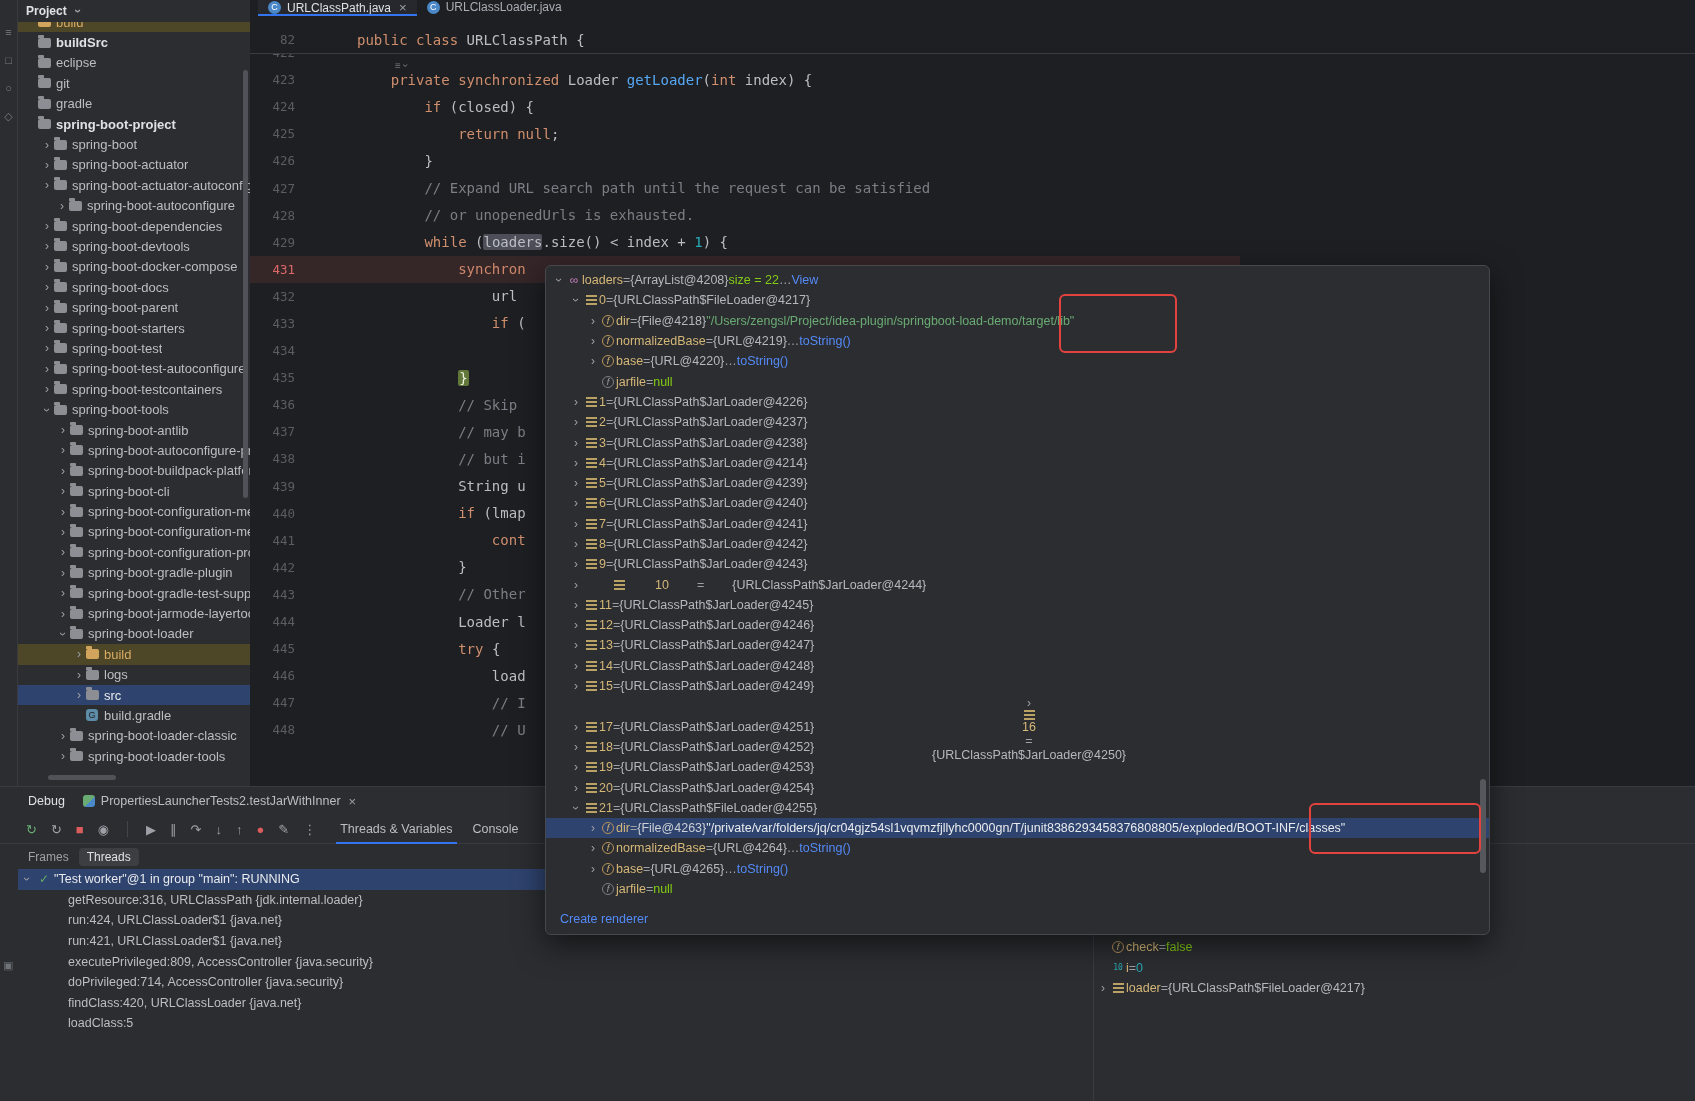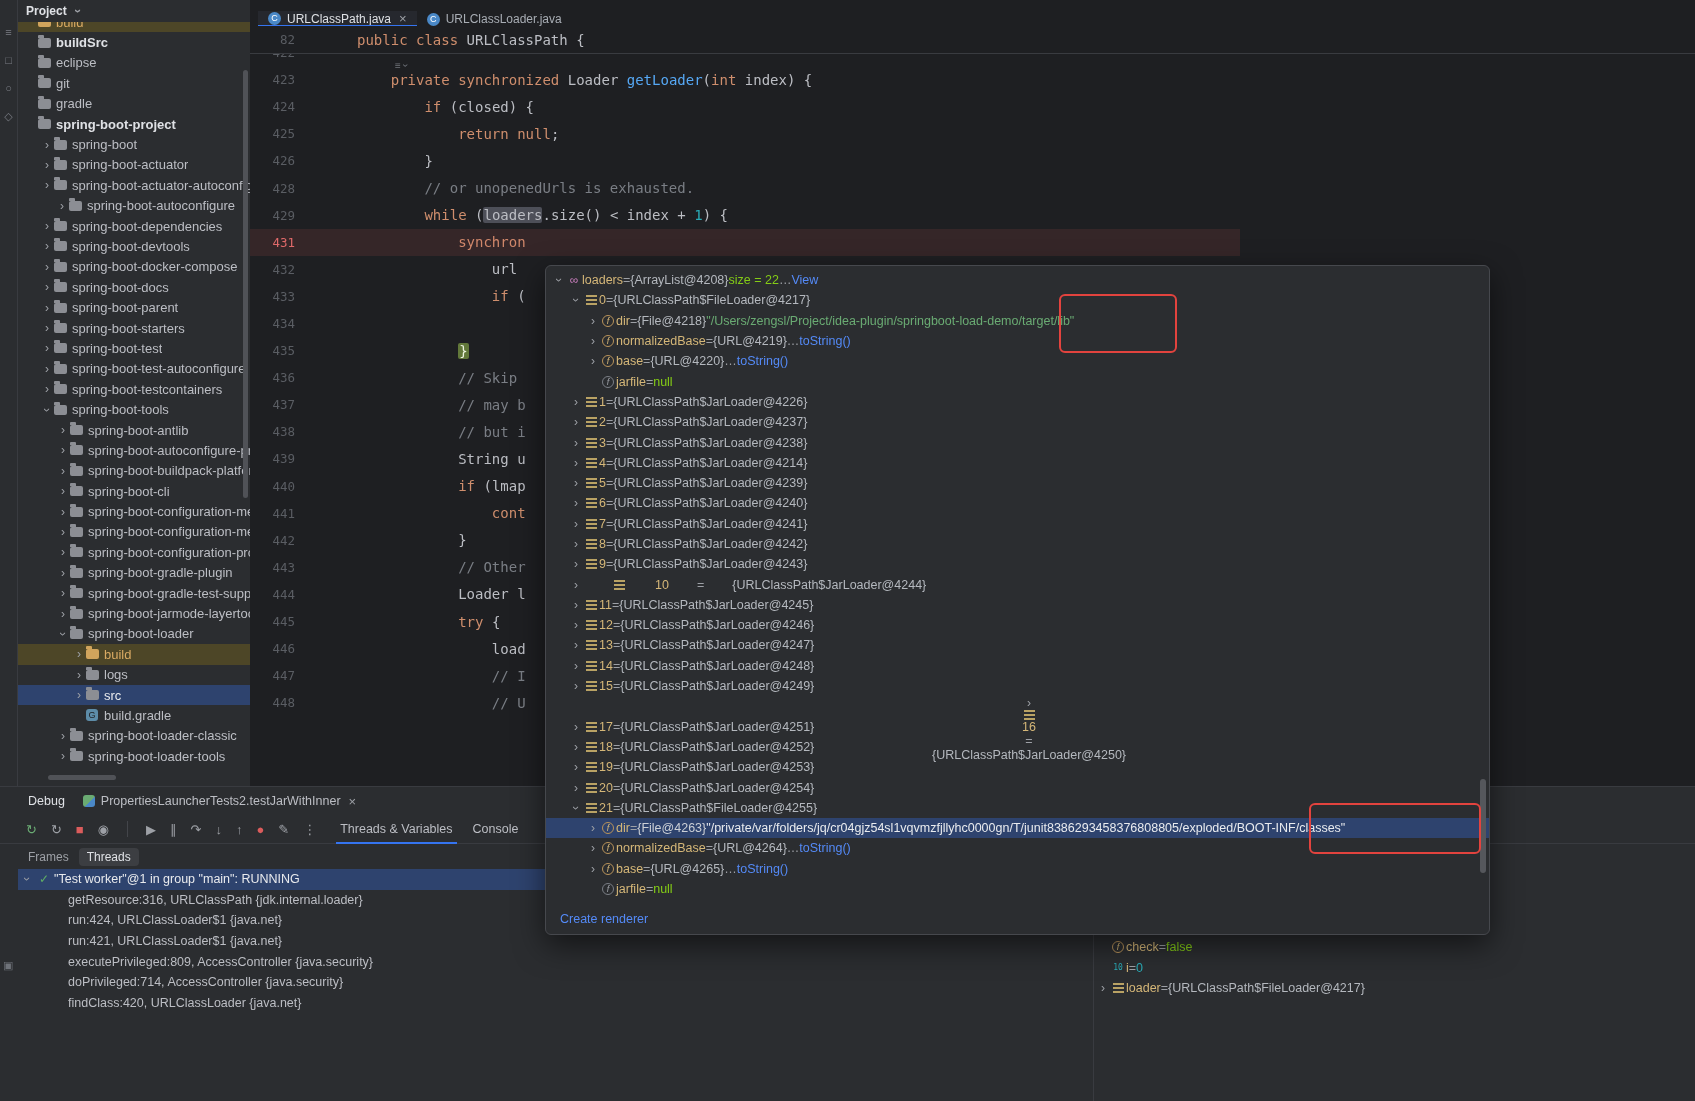--- a/index.html
+++ b/index.html
@@ -31,21 +31,21 @@
   .hscroll{position:absolute;left:30px;bottom:6px;width:68px;height:5px;background:#505257;border-radius:3px;}
 
   
   .chev{width:14px;flex:none;display:inline-flex;align-items:center;justify-content:center;color:#9da0a6;font-size:12px;}
   .chev::before{content:"›";}
   .chev.none::before{content:"";}
   .chev.down{transform:rotate(90deg);}
 
   
   .editorArea{position:absolute;left:250px;top:0;right:0;height:786px;background:#1e1f22;}
-  .tabbar{height:26px;background:#1e1f22;border-bottom:1px solid #323438;display:flex;align-items:flex-end;padding-left:8px;}
+  .tabbar{height:26px;background:#1e1f22;border-bottom:1px solid #323438;display:flex;align-items:flex-start;padding-left:8px;}
   .tab{display:flex;align-items:center;gap:6px;padding:0 10px;font-size:12px;color:#a8adb4;position:relative;}
   .tab.active{background:#26282e;color:#dfe1e5;}
   .tab.active::after{content:"";position:absolute;left:0;right:0;bottom:-1px;height:2px;background:#3574f0;}
   .java-icon{width:13px;height:13px;border-radius:50%;background:#4a88c7;color:#fff;font-size:9px;line-height:13px;text-align:center;}
   .java-icon::before{content:"C";}
   .tab-close{color:#9da0a6;font-size:13px;margin-left:2px;}
   .tab-close::before{content:"×";}
   .sticky{position:absolute;top:26px;left:0;right:0;height:27px;background:#1e1f22;border-bottom:1px solid #393b40;z-index:3;}
   .codewrap{position:absolute;top:53px;left:0;right:0;bottom:0;overflow:hidden;}
   .codelines{margin-top:-14px;}
@@ -438,20 +438,24 @@
           </div>
           <div class="crow">
             <span class="ln">425</span>
             <span class="codetext">            <span class="tk-kw">return null</span><span class="tk-fg">;</span></span>
           </div>
           <div class="crow">
             <span class="ln">426</span>
             <span class="codetext">        <span class="tk-fg">}</span></span>
           </div>
           <div class="crow">
+            <span class="ln">427</span>
+            <span class="codetext">        <span class="tk-cm">// Expand URL search path until the request can be satisfied</span></span>
+          </div>
+          <div class="crow">
             <span class="ln">428</span>
             <span class="codetext">        <span class="tk-cm">// or unopenedUrls is exhausted.</span></span>
           </div>
           <div class="crow">
             <span class="ln">429</span>
             <span class="codetext">        <span class="tk-kw">while </span><span class="tk-fg">(</span><span class="tk-hl">loaders</span><span class="tk-fg">.size() &lt; index + </span><span class="tk-num">1</span><span class="tk-fg">) {</span></span>
           </div>
           <div class="crow bp">
             <span class="ln">431</span>
             <span class="codetext">            <span class="tk-kw">synchron</span></span>
@@ -580,20 +584,23 @@
         </div>
         <div class="frow">
           <span class="frame-label">executePrivileged:809, AccessController {java.security}</span>
         </div>
         <div class="frow">
           <span class="frame-label">doPrivileged:714, AccessController {java.security}</span>
         </div>
         <div class="frow">
           <span class="frame-label">findClass:420, URLClassLoader {java.net}</span>
         </div>
+        <div class="frow">
+          <span class="frame-label">loadClass:5</span>
+        </div>
       </div>
     <div class="vars">
       <div class="vars-inner">
           <div class="vrow">
             <span class="pi pi-fld"></span>
             <span class="pk-nm">check</span>
             <span class="pk-eq"> = </span>
             <span class="pk-wh">false</span>
           </div>
           <div class="vrow">

